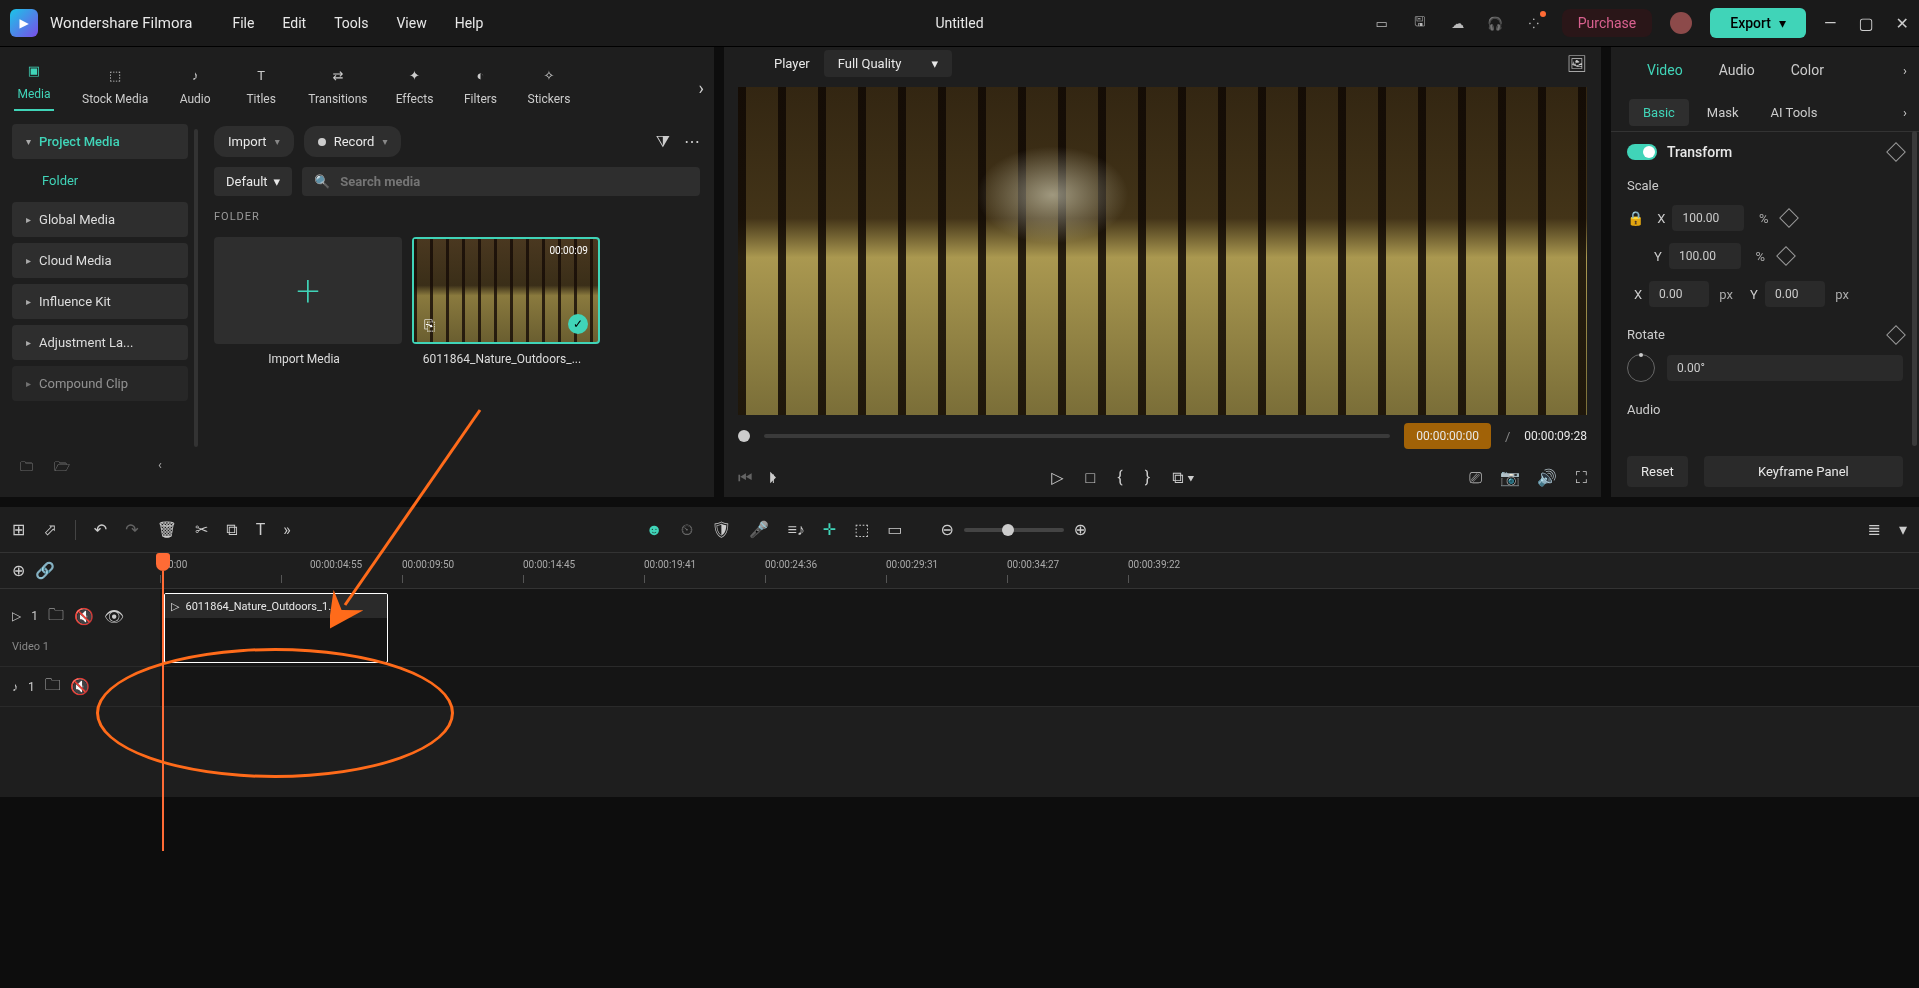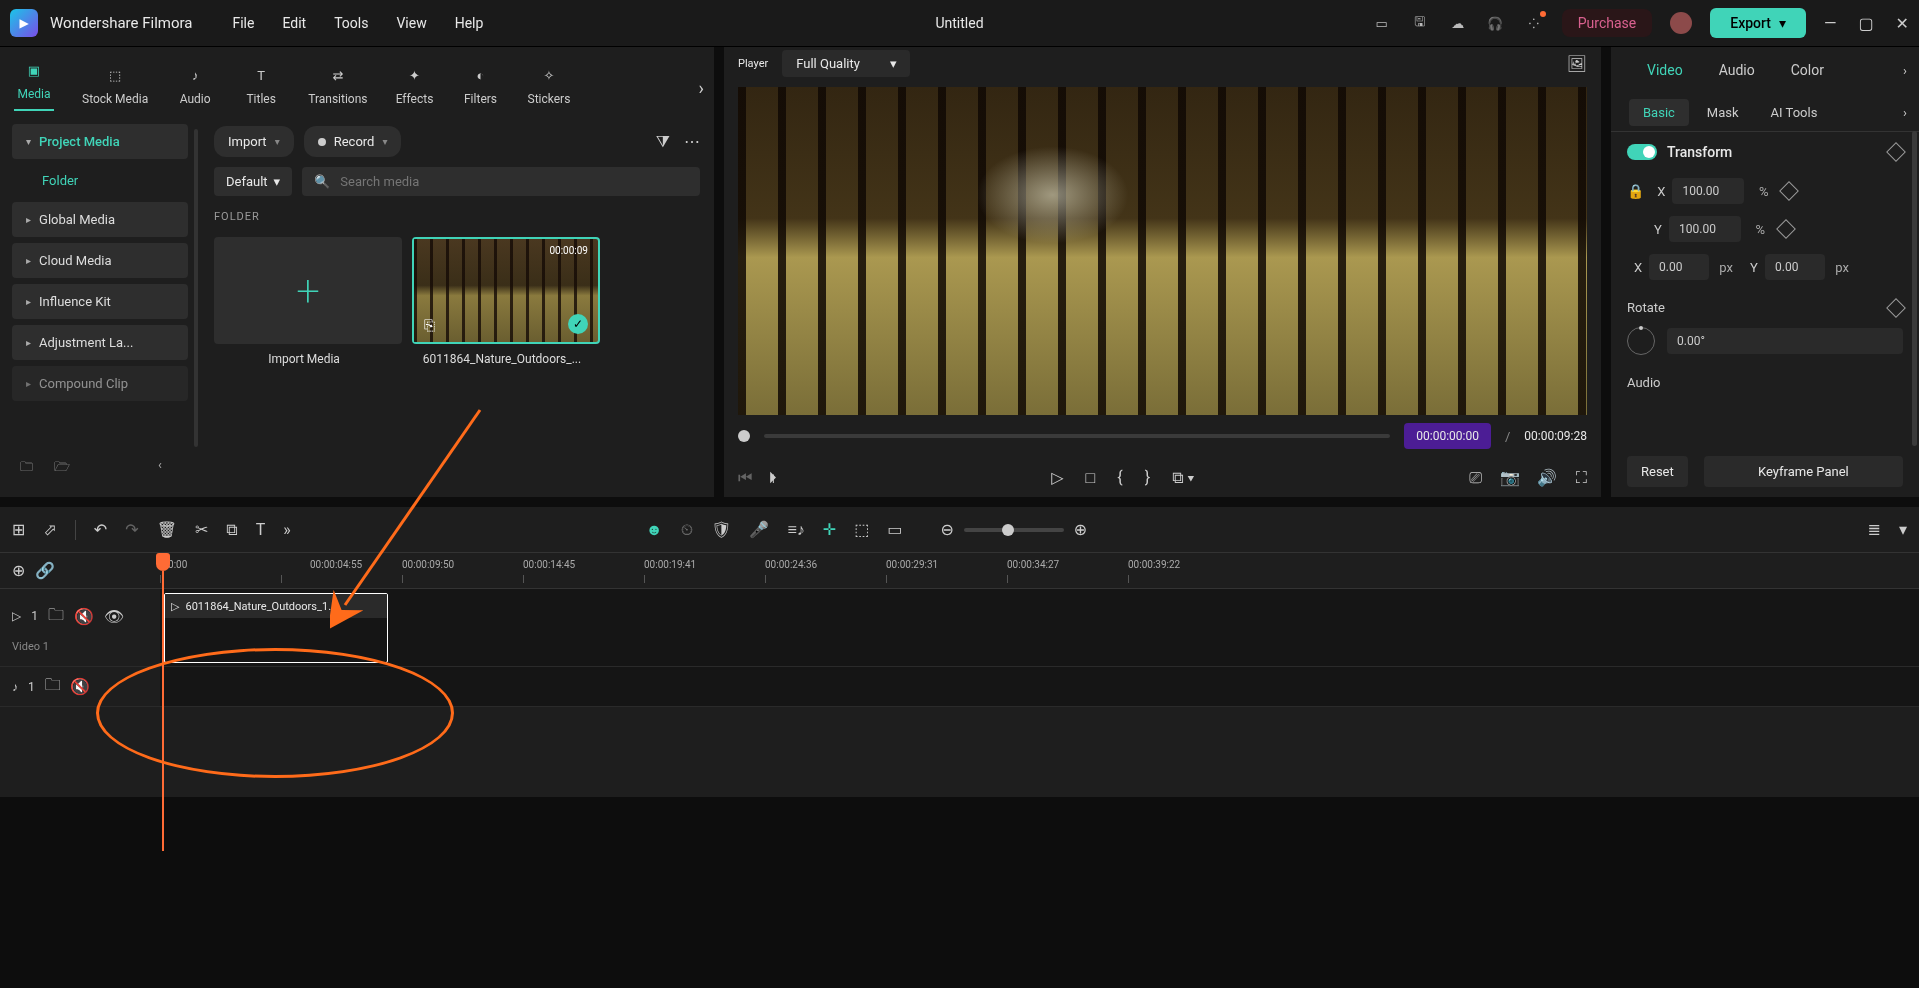--- a/index.html
+++ b/index.html
@@ -52,49 +52,49 @@
 .content-top { display: flex; gap: 10px; align-items: center; margin-bottom: 10px; }
 .btn-drop { background: #2e2e2e; padding: 8px 14px; border-radius: 12px; display: flex; align-items: center; gap: 8px; font-size: 13px; cursor: pointer; }
 .btn-drop .chev { font-size: 10px; color: #888; }
 .rec-dot { width: 8px; height: 8px; background: #ccc; border: 2px solid #ccc; border-radius: 50%; }
 .filter-icons { margin-left: auto; display: flex; gap: 14px; color: #ccc; }
 .fi { cursor: pointer; font-size: 16px; }
 
 .search-row { display: flex; gap: 10px; align-items: center; margin-bottom: 14px; }
 .default-drop { background: #2e2e2e; padding: 7px 12px; border-radius: 4px; display: flex; align-items: center; gap: 6px; font-size: 13px; cursor: pointer; }
 .search-box { flex: 1; background: #2e2e2e; border-radius: 4px; display: flex; align-items: center; padding: 7px 12px; gap: 10px; }
-.search-box input { background: transparent; border: none; outline: none; color: #ccc; font-size: 13px; flex: 1; }
+.search-box input { background: transparent; border: none; outline: none; color: #ccc; font-size: 13px; flex: 1; font-weight: bold; }
 
 .folder-label { color: #999; font-size: 11px; letter-spacing: 1px; margin-bottom: 14px; }
 .thumbs { display: flex; gap: 18px; }
 .thumb { width: 180px; }
 .thumb-box { width: 188px; height: 107px; background: #2e2e2e; border-radius: 4px; display: flex; align-items: center; justify-content: center; position: relative; }
 .thumb-box.selected { border: 2px solid #40d4b8; }
 .plus { color: #40d4b8; font-size: 42px; font-weight: 200; }
 .thumb-caption { text-align: center; margin-top: 8px; font-size: 12px; color: #ddd; }
 .forest { background: linear-gradient(to bottom, #4a3820 0%, #3a2e18 45%, #8a7a3e 55%, #6a5e30 100%); position: relative; }
 .forest::before { content: ""; position: absolute; inset: 0; background: repeating-linear-gradient(90deg, rgba(20,10,5,0.8) 0 3px, transparent 3px 16px); }
 .duration-badge { position: absolute; top: 6px; right: 10px; font-size: 10px; color: #fff; z-index: 2; }
 .vid-badge { position: absolute; bottom: 8px; left: 10px; color: #fff; z-index: 2; font-size: 14px; }
 .check-badge { position: absolute; bottom: 8px; right: 10px; width: 20px; height: 20px; background: #40d4b8; border-radius: 50%; display: flex; align-items: center; justify-content: center; color: #000; font-size: 12px; z-index: 2;}
 
 
 .player { flex: 1; background: #1e1e1e; margin-left: 10px; display: flex; flex-direction: column; }
 .player-head { height: 32px; display: flex; align-items: center; padding: 0 14px; gap: 14px; }
-.player-label { font-size: 11px; }
+.player-label { font-size: 13px; margin-left: 36px; }
 .quality-drop { background: #2a2a2a; padding: 6px 14px; border-radius: 4px; display: flex; align-items: center; gap: 30px; cursor: pointer; }
 .snap-icon { margin-left: auto; color: #ccc; cursor: pointer; font-size: 16px; }
 .preview { flex: 1; margin: 8px 14px; background: #000; position: relative; overflow: hidden; }
 .preview .forest-large { position: absolute; inset: 0; background: linear-gradient(to bottom, #332612 0%, #433418 40%, #aa9850 52%, #7a6e38 100%); }
 .preview .trees { position: absolute; inset: 0; background: repeating-linear-gradient(90deg, rgba(15,8,3,0.85) 0 8px, transparent 8px 40px); }
 .preview .light { position: absolute; left: 28%; top: 18%; width: 18%; height: 30%; background: radial-gradient(ellipse, rgba(255,255,230,0.5), transparent 70%); }
 .scrub { margin: 0 14px 8px; display: flex; align-items: center; gap: 14px; }
 .scrub-knob { width: 12px; height: 12px; background: #ccc; border-radius: 50%; }
 .scrub-track { flex: 1; height: 4px; background: #3a3a3a; border-radius: 2px; }
-.time-box { background: #4c1d95; padding: 6px 12px; border-radius: 4px; font-size: 12px; }
+.time-box { background: #a16207; padding: 6px 12px; border-radius: 4px; font-size: 12px; }
 .time-sep { color: #888; }
 .time-total { font-size: 12px; }
 .player-controls { height: 40px; display: flex; align-items: center; justify-content: center; gap: 22px; color: #ccc; padding: 0 14px; }
 .pc-extra { margin-left: auto; display: flex; gap: 18px; }
 .pc { cursor: pointer; font-size: 16px; }
 .pc-first { margin-right: auto; display: flex; gap: 16px; }
 
 
 .props { width: 308px; background: #1e1e1e; margin-left: 10px; display: flex; flex-direction: column; }
 .prop-tabs { height: 46px; display: flex; align-items: center; padding-left: 18px; position: relative; }
@@ -365,20 +365,23 @@
       <span class="chev-r">›</span>
     </div>
     <div class="prop-body">
       <div class="pscroll"></div>
       <div class="section">
         <div class="section-head">
           <div class="toggle"></div>
           <div class="section-title">Transform</div>
           <div class="diamond"></div>
         </div>
+        <div class="prop-row">
+            <span class="prop-label">Scale</span>
+          </div>
         <div class="prop-row">
           <span class="lock-icon">🔒</span>
           <span class="prop-sublabel">X</span>
           <div class="prop-input">100.00</div>
           <span class="prop-unit">%</span>
           <div class="diamond" style="margin-left:14px"></div>
         </div>
         <div class="prop-row">
           <span style="width:20px"></span>
           <span class="prop-sublabel">Y</span>

